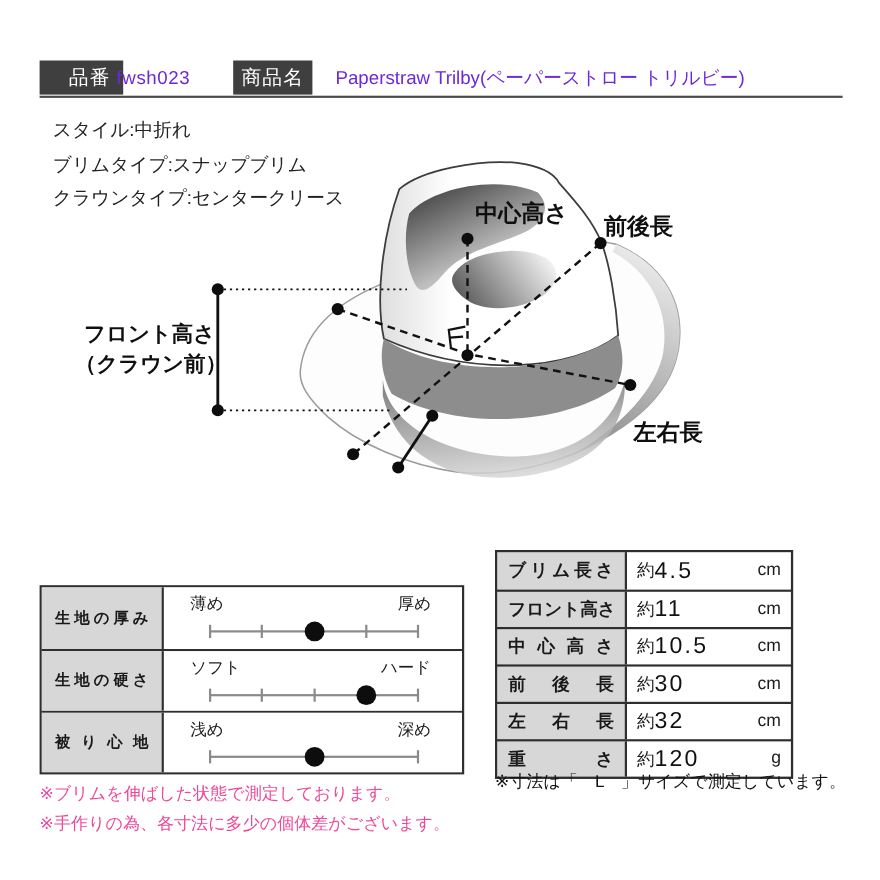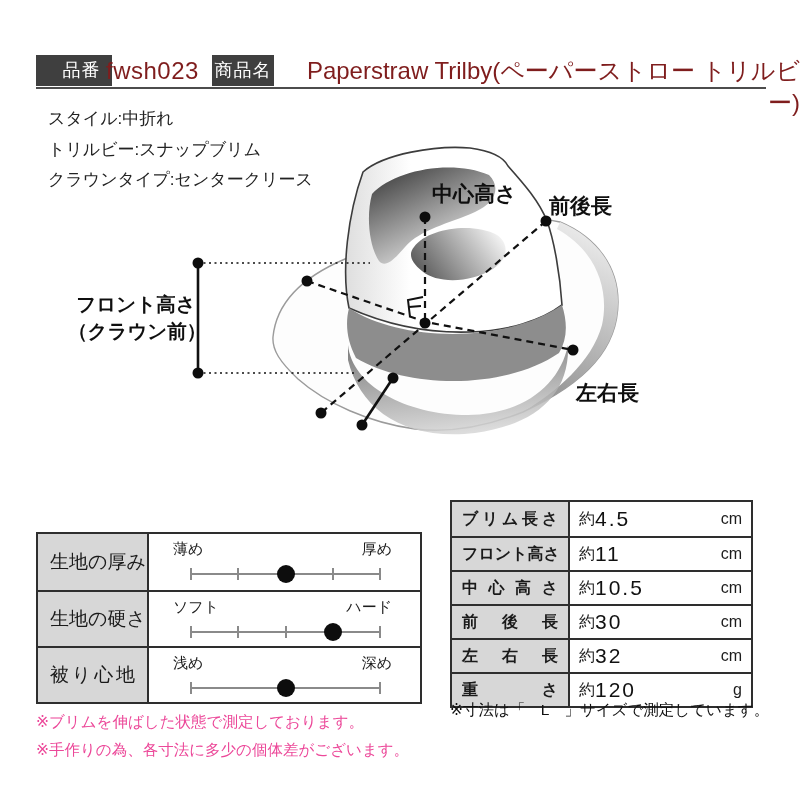--- a/index.html
+++ b/index.html
@@ -10,22 +10,22 @@
   }
   *{margin:0;padding:0;box-sizing:border-box;}
   html,body{width:800px;height:800px;background:#fff;overflow:hidden;
     font-family:"Liberation Sans","DejaVu Sans",sans-serif;color:#1a1a1a;}
   .page{position:relative;width:800px;height:800px;background:#fff;}
 
   
   .badge{position:absolute;top:55px;height:31px;line-height:31px;background:var(--badge-bg);
     color:#fff;font-size:18px;text-align:center;letter-spacing:1px;}
   .badge-item{left:36px;width:76px;padding-left:15px;}
-  .badge-prod{left:212px;width:62px;}
-  .hdr-text{position:absolute;top:55px;height:31px;line-height:32px;font-size:24px;color:#7f1d1d;text-align:right;}
+  .badge-prod{left:212px;width:72px;}
+  .hdr-text{position:absolute;top:55px;height:31px;line-height:32px;font-size:17px;color:#6d28d9;text-align:right;}
   .item-no{left:106px;letter-spacing:.5px;}
   .prod-name{left:305px;}
   .header-rule{position:absolute;left:36px;top:87px;width:730px;height:2px;background:#4c4c4c;}
 
   
   .details{position:absolute;left:48px;top:104px;font-size:17px;line-height:30.5px;color:#222;}
 
   
   .diagram-svg{position:absolute;left:60px;top:140px;width:620px;height:340px;}
   .dlabel{position:absolute;font-weight:bold;color:#0f0f0f;font-size:21px;white-space:nowrap;}
@@ -34,33 +34,33 @@
   .lbl-lr{left:576px;top:379px;}
   .lbl-brim{left:356px;top:437px;font-size:22px;}
   .lbl-fh{left:68px;top:291px;width:136px;text-align:center;font-size:19.5px;line-height:27px;}
 
   
   .fit-table{position:absolute;left:36px;top:532px;width:386px;border:2px solid #2e2e2e;background:#fff;}
   .fit-row{display:grid;grid-template-columns:111px 1fr;height:56px;}
   .fit-row + .fit-row{border-top:2px solid #2e2e2e;}
   .fit-label{background:var(--cell-bg);border-right:2px solid #2e2e2e;
     display:flex;align-items:center;padding:0 12px;}
-  .fit-label span{display:block;width:100%;font-size:19px;font-weight:normal;white-space:nowrap;
+  .fit-label span{display:block;width:100%;font-size:14px;font-weight:bold;white-space:nowrap;
     text-align:justify;text-align-last:justify;}
   .slider-cell{position:relative;background:#fff;}
   .minmax{position:absolute;top:6px;font-size:15px;color:#1c1c1c;}
   .minmax.min{left:24px;}
   .minmax.max{right:28px;}
   .track{position:absolute;left:42px;right:40px;top:39px;height:2px;background:#8a8a8a;}
   .tick{position:absolute;top:-5px;width:2px;height:12px;background:#8a8a8a;transform:translateX(-50%);}
   .dot{position:absolute;top:1px;width:18px;height:18px;border-radius:50%;background:#0d0d0d;
     transform:translate(-50%,-50%);}
 
   
-  .spec-table{position:absolute;left:450px;top:500px;width:303px;border:2px solid #2e2e2e;background:#404040;}
+  .spec-table{position:absolute;left:450px;top:500px;width:271px;border:2px solid #2e2e2e;background:#404040;}
   .spec-row{display:grid;grid-template-columns:118px 1fr;height:34px;}
   .spec-row + .spec-row{border-top:2px solid #2e2e2e;}
   .spec-label{background:var(--cell-bg);border-right:2px solid #2e2e2e;display:flex;align-items:center;padding:0 10px;}
   .spec-label span{display:block;width:100%;font-size:16px;font-weight:bold;white-space:nowrap;
     text-align:justify;text-align-last:justify;}
   .spec-value{display:flex;align-items:center;padding:0 9px;background:#fff;}
   .spec-approx{font-size:16px;color:#1c1c1c;}
   .spec-num{flex:1;font-size:21px;letter-spacing:2px;color:#111;}
   .spec-unit{font-size:16px;width:28px;text-align:right;color:#1c1c1c;}
 
@@ -74,21 +74,21 @@
 <div class="page">
 
   <div class="badge badge-item">品番</div>
   <div class="hdr-text item-no">fwsh023</div>
   <div class="badge badge-prod">商品名</div>
   <div class="hdr-text prod-name">Paperstraw Trilby(ペーパーストロー トリルビー)</div>
   <div class="header-rule"></div>
 
   <div class="details">
     <div>スタイル:中折れ</div>
-    <div>トリルビー:スナップブリム</div>
+    <div>ブリムタイプ:スナップブリム</div>
     <div>クラウンタイプ:センタークリース</div>
   </div>
 
   <svg class="diagram-svg" viewBox="60 140 620 340">
     <defs>
       <linearGradient id="gRim" x1="0.6" y1="0" x2="0.35" y2="1">
         <stop offset="0" stop-color="#ededed"></stop>
           <stop offset="1" stop-color="#8f8f8f"></stop>
       </linearGradient>
       <linearGradient id="gShadow" x1="0.2" y1="0" x2="0.45" y2="1">

